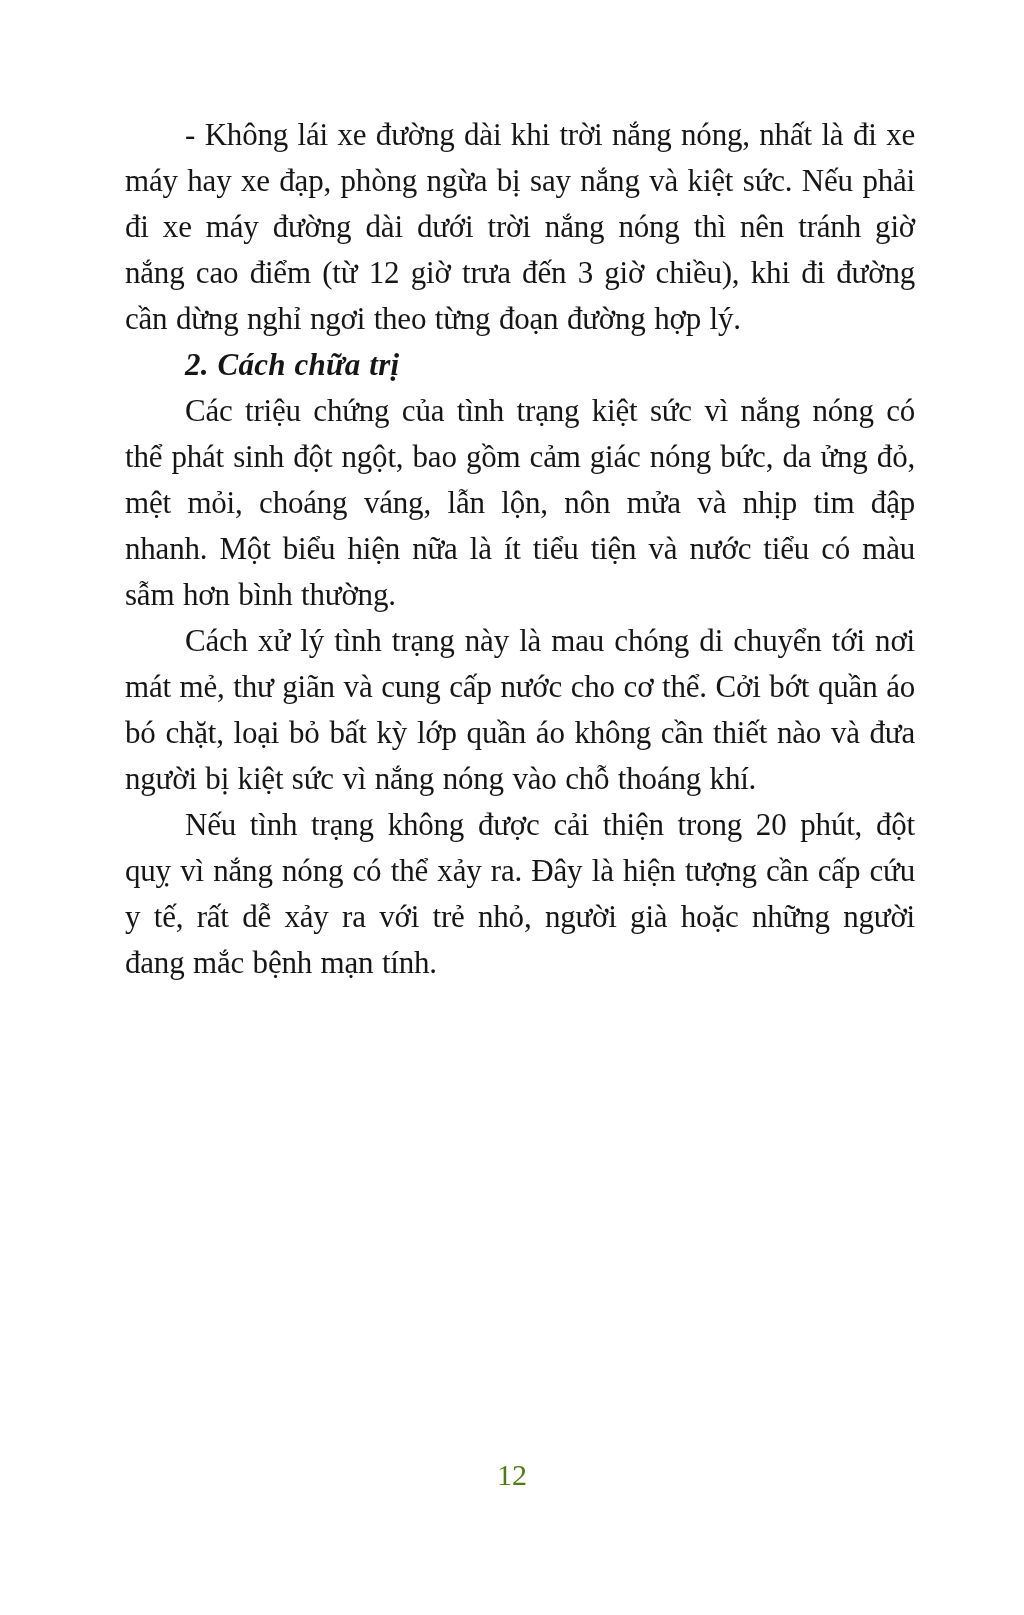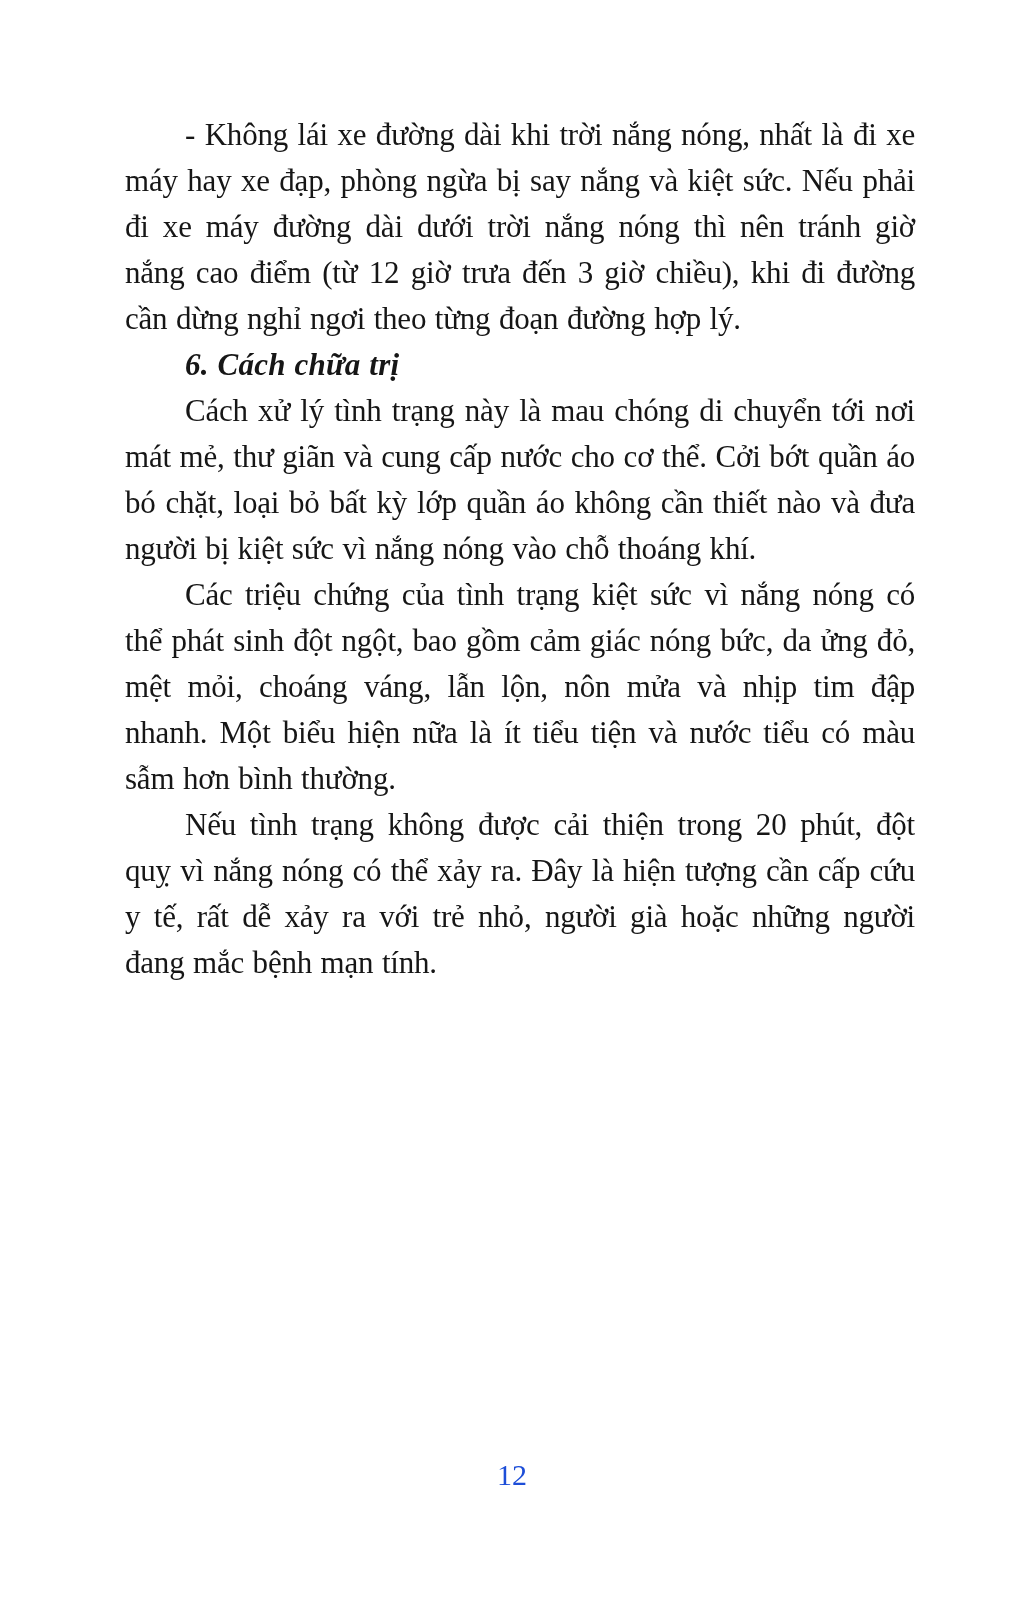--- a/index.html
+++ b/index.html
@@ -41,28 +41,28 @@
     letter-spacing: 0.2px;
   }
   .page-number {
     position: absolute;
     left: 0;
     top: 1455px;
     width: 100%;
     text-align: center;
     font-size: 30px;
     line-height: 40px;
-    color: #1d4ed8;
+    color: #4d7c0f;
   }
 </style>
 </head>
 <body>
 
 <div class="page">
   <div class="text-block">
     <p class="para">- Không lái xe đường dài khi trời nắng nóng, nhất là đi xe máy hay xe đạp, phòng ngừa bị say nắng và kiệt sức. Nếu phải đi xe máy đường dài dưới trời nắng nóng thì nên tránh giờ nắng cao điểm (từ 12 giờ trưa đến 3 giờ chiều), khi đi đường cần dừng nghỉ ngơi theo từng đoạn đường hợp lý.</p>
-    <p class="para heading">6. Cách chữa trị</p>
+    <p class="para heading">2. Cách chữa trị</p>
+    <p class="para">Các triệu chứng của tình trạng kiệt sức vì nắng nóng có thể phát sinh đột ngột, bao gồm cảm giác nóng bức, da ửng đỏ, mệt mỏi, choáng váng, lẫn lộn, nôn mửa và nhịp tim đập nhanh. Một biểu hiện nữa là ít tiểu tiện và nước tiểu có màu sẫm hơn bình thường.</p>
     <p class="para">Cách xử lý tình trạng này là mau chóng di chuyển tới nơi mát mẻ, thư giãn và cung cấp nước cho cơ thể. Cởi bớt quần áo bó chặt, loại bỏ bất kỳ lớp quần áo không cần thiết nào và đưa người bị kiệt sức vì nắng nóng vào chỗ thoáng khí.</p>
-    <p class="para">Các triệu chứng của tình trạng kiệt sức vì nắng nóng có thể phát sinh đột ngột, bao gồm cảm giác nóng bức, da ửng đỏ, mệt mỏi, choáng váng, lẫn lộn, nôn mửa và nhịp tim đập nhanh. Một biểu hiện nữa là ít tiểu tiện và nước tiểu có màu sẫm hơn bình thường.</p>
     <p class="para">Nếu tình trạng không được cải thiện trong 20 phút, đột quỵ vì nắng nóng có thể xảy ra. Đây là hiện tượng cần cấp cứu y tế, rất dễ xảy ra với trẻ nhỏ, người già hoặc những người đang mắc bệnh mạn tính.</p>
   </div>
   <div class="page-number">12</div>
 </div>
 
 </body></html>

